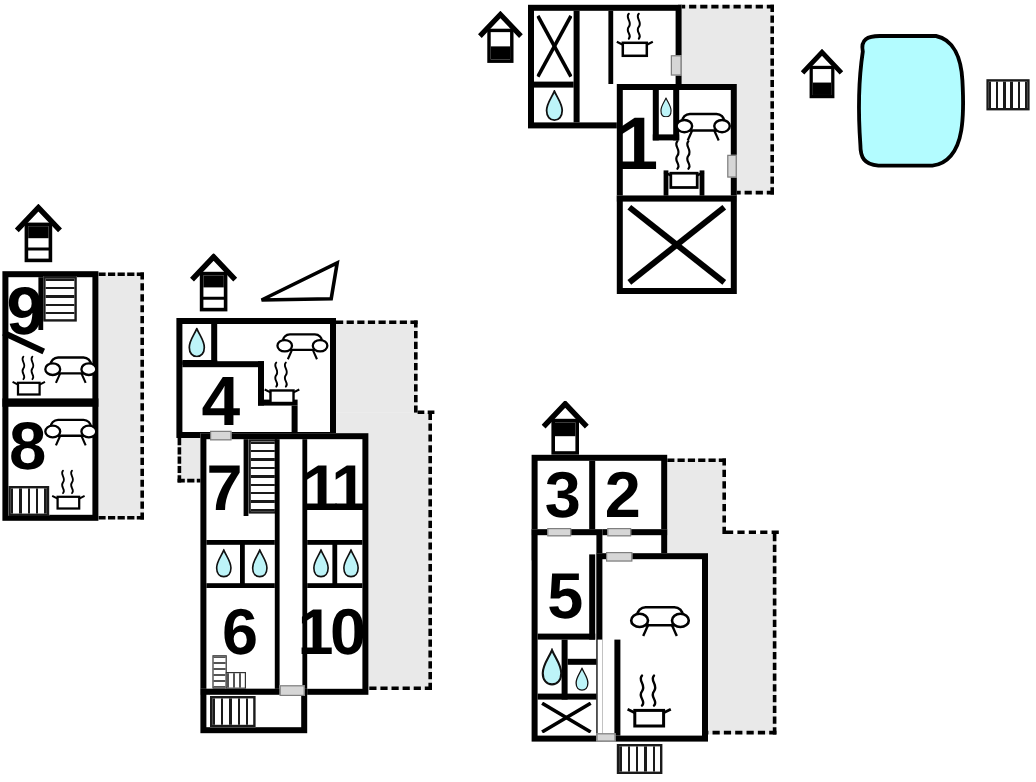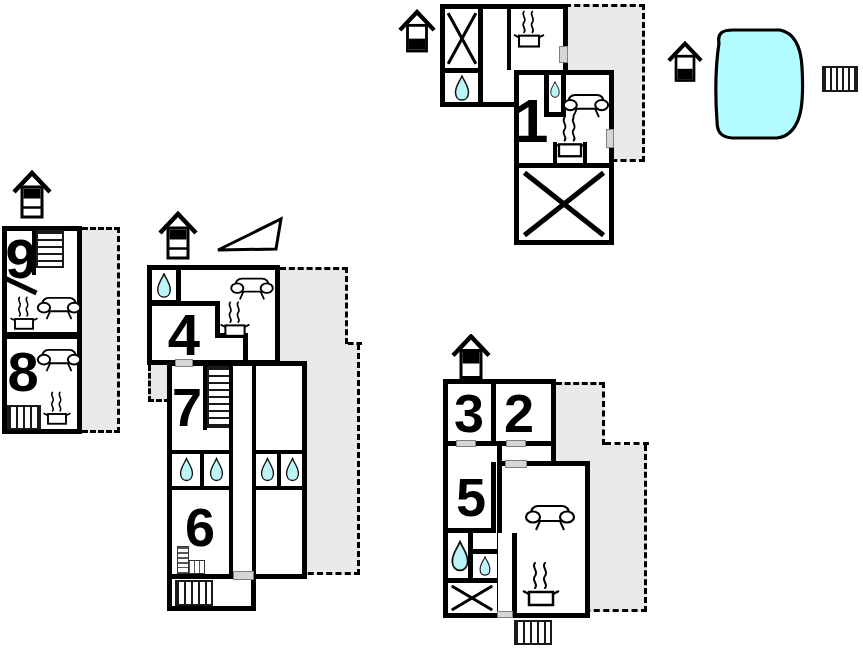--- a/index.html
+++ b/index.html
@@ -197,20 +197,21 @@
   <svg class="icon" style="left:219px;top:299px;width:32px;height:40px;">
       <use href="#sym-stove"></use>
     </svg>
   <div class="door" style="left:175px;top:359px;width:18px;height:8px;"></div>
 
   <div class="wall" style="left:203px;top:366px;width:4px;height:64px;"></div>
   <div class="stairs-h" style="left:207px;top:366px;width:24px;height:62px;"></div>
   <div class="wall" style="left:229px;top:366px;width:4px;height:208px;"></div>
   <div class="wall" style="left:252px;top:366px;width:4px;height:208px;"></div>
   <div class="num" style="left:172px;top:380px;width:30px;font-size:54px;">7</div>
+  <div class="num" style="left:252px;top:380px;width:50px;font-size:54px;letter-spacing:-3px;">11</div>
 
   <div class="wall" style="left:172px;top:450px;width:57px;height:4px;"></div>
   <div class="wall" style="left:172px;top:486px;width:57px;height:4px;"></div>
   <div class="wall" style="left:200px;top:450px;width:4px;height:40px;"></div>
   <svg class="icon" style="left:178px;top:457px;width:17px;height:25px;">
       <use href="#sym-drop"></use>
     </svg>
   <svg class="icon" style="left:208px;top:457px;width:17px;height:25px;">
       <use href="#sym-drop"></use>
     </svg>
@@ -219,20 +220,21 @@
   <div class="wall" style="left:256px;top:486px;width:46px;height:4px;"></div>
   <div class="wall" style="left:277px;top:450px;width:4px;height:40px;"></div>
   <svg class="icon" style="left:259px;top:457px;width:17px;height:25px;">
       <use href="#sym-drop"></use>
     </svg>
   <svg class="icon" style="left:284px;top:457px;width:17px;height:25px;">
       <use href="#sym-drop"></use>
     </svg>
 
   <div class="num" style="left:184px;top:500px;width:32px;font-size:54px;">6</div>
+  <div class="num" style="left:248px;top:500px;width:54px;font-size:54px;letter-spacing:-3px;">10</div>
   <div class="mini-h" style="left:177px;top:546px;width:12px;height:28px;"></div>
   <div class="mini-v" style="left:188px;top:560px;width:17px;height:14px;"></div>
   <div class="door" style="left:233px;top:571px;width:21px;height:9px;"></div>
   <div class="stairs-v" style="left:175px;top:580px;width:38px;height:26px;"></div>
 
   <svg class="icon" style="left:451px;top:334px;width:40px;height:47px;">
       <use href="#sym-house-bw"></use>
     </svg>
 
   <div class="block" style="left:443px;top:379px;width:113px;height:67px;"></div>

